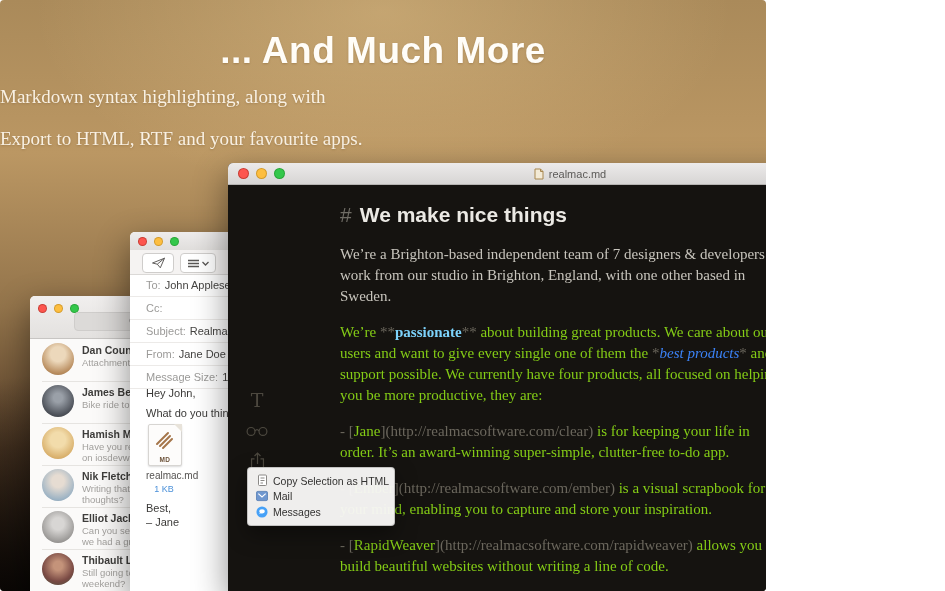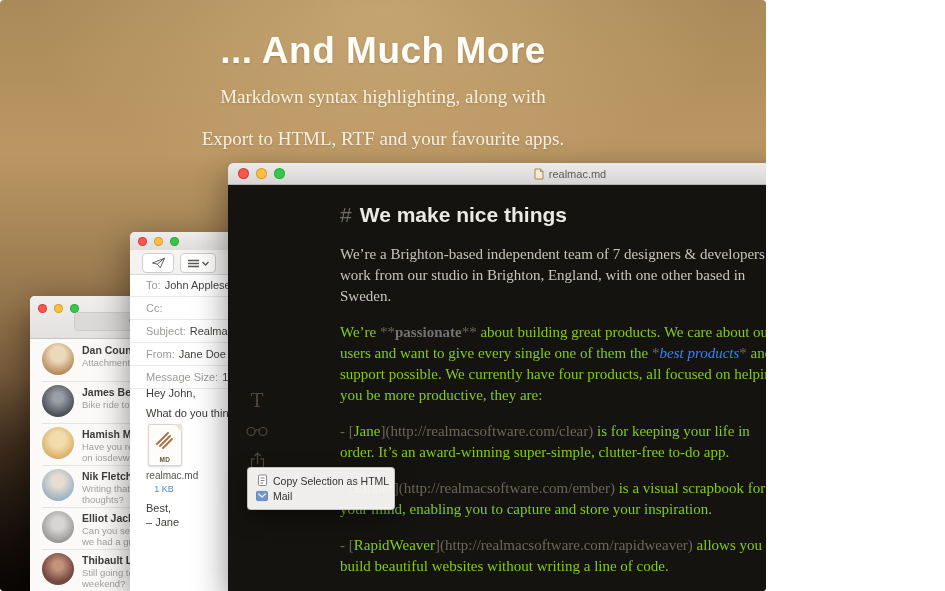--- a/index.html
+++ b/index.html
@@ -9,21 +9,21 @@
       background:
         radial-gradient(65% 45% at 50% 2%, rgba(255,224,165,0.30), rgba(255,224,165,0) 70%),
         radial-gradient(120% 95% at 14% 118%, rgba(6,4,3,0.97) 18%, rgba(6,4,3,0) 58%),
         radial-gradient(110% 90% at 96% 118%, rgba(22,13,7,0.78) 12%, rgba(22,13,7,0) 55%),
         linear-gradient(180deg,#aa8a5a 0%,#bb9763 26%,#93744b 52%,#533c27 76%,#281c12 100%);}
 
   
   .hero-title{position:absolute;top:30px;left:0;width:100%;text-align:center;
       font-size:37px;font-weight:600;letter-spacing:.5px;color:#fffdf8;
       text-shadow:0 1px 2px rgba(90,60,20,.25);}
-  .hero-sub{position:absolute;left:0;width:100%;text-align:center;
+  .hero-sub{position:absolute;left:0;width:100%;
       font-family:"Liberation Serif",serif;font-size:19px;color:rgba(255,250,240,.92);
       text-shadow:0 1px 2px rgba(90,60,20,.25);}
   .sub1{top:86px}.sub2{top:128px}
 
   
   .win{position:absolute;box-shadow:0 12px 34px rgba(0,0,0,.45);border-radius:5px 5px 0 0;}
   .dots{position:absolute;display:flex;gap:7px;}
   .dot{border-radius:50%;box-sizing:border-box;}
   .dot.r{background:var(--traffic-red);border:1px solid rgba(160,40,30,.55);}
   .dot.y{background:var(--traffic-yellow);border:1px solid rgba(180,125,20,.55);}
@@ -92,21 +92,21 @@
       flex-direction:column;align-items:center;gap:13px;color:#4c483f;}
   .ed-side .tglyph{font-family:"DejaVu Serif",serif;font-size:19px;line-height:19px;}
   .ed-content{position:absolute;left:112px;top:40px;width:610px;
       font-family:"Liberation Serif",serif;font-size:15px;line-height:21px;color:#c8c5bd;}
   .ed-h1{font-family:"Liberation Sans",sans-serif;font-size:21px;line-height:24px;
       font-weight:bold;color:#ebe9e4;margin:0 0 17px 0;}
   .ed-h1 .hash{color:#6f6c65;font-weight:normal;margin-right:8px;}
   .ed-p{margin:0 0 15px 0;white-space:pre-wrap;}
   .seg-n{color:#84cc16;}
   .seg-d{color:#6b675d;}
-  .seg-b{color:#737373;font-weight:bold;}
+  .seg-b{color:#7dd3fc;font-weight:bold;}
   .seg-i{color:#3b82f6;font-style:italic;}
 
   
   .ctxmenu{position:absolute;left:247px;top:467px;width:146px;
       background:rgba(247,246,245,.97);border:1px solid rgba(0,0,0,.18);border-radius:4px;
       box-shadow:0 8px 22px rgba(0,0,0,.4);padding:5px 0;}
   .ctx-item{display:flex;align-items:center;gap:5px;height:15.5px;padding:0 8px;
       font-size:10.5px;color:#333231;white-space:nowrap;}
   .icon{display:inline-flex;align-items:center;justify-content:center;}
 </style>
@@ -312,14 +312,23 @@
     </div>
     <div class="ctx-item">
       <span class="icon">
         <svg width="12" height="12" viewBox="0 0 13 13">
             <rect x="0.5" y="1.5" width="12" height="10" rx="1.5" fill="#6f97cf" stroke="#4a74ad" stroke-width="0.8"></rect>
             <path d="M2.5 4 L6.5 7.5 L10.5 4" fill="none" stroke="#fff" stroke-width="1.2"></path>
           </svg>
       </span>
       <span>Mail</span>
     </div>
+    <div class="ctx-item">
+      <span class="icon">
+        <svg width="12" height="12" viewBox="0 0 13 13">
+            <circle cx="6.5" cy="6.5" r="6" fill="#46a1f7"></circle>
+            <path d="M3.5 5.5 Q3.5 3.5 6.5 3.5 Q9.5 3.5 9.5 5.7 Q9.5 8 6.5 8 Q5.8 8 5.2 7.8 L3.6 8.8 L4.2 7.1 Q3.5 6.4 3.5 5.5 Z" fill="#fff"></path>
+          </svg>
+      </span>
+      <span>Messages</span>
+    </div>
   </div>
 </div>
 
 </body></html>

